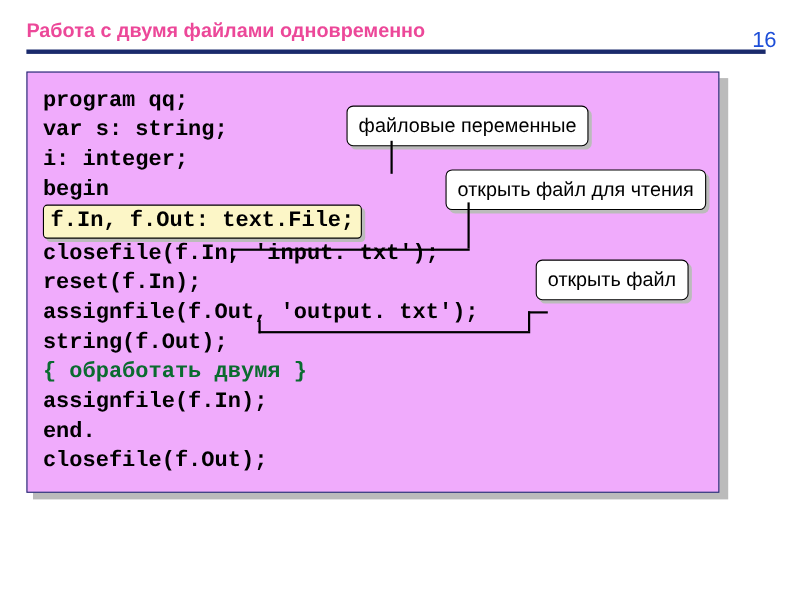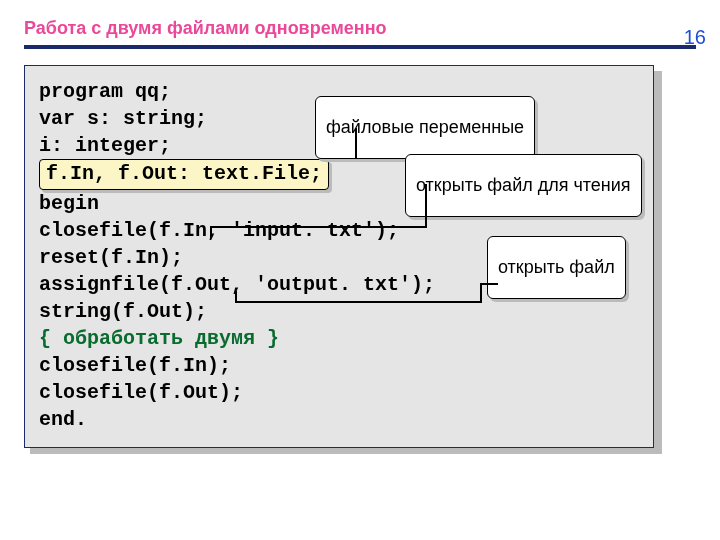--- a/index.html
+++ b/index.html
@@ -41,37 +41,37 @@
   .code-shadow {
     position: absolute;
     top: 6px;
     left: 6px;
     width: 100%;
     height: 100%;
     background: #bbb;
   }
   .code-box {
     position: relative;
-    background: #e5e5e5;
+    background: #f0abfc;
     border: 1.5px solid #1a2a6c;
     padding: 12px 14px 14px 14px;
     width: 600px;
     font-family: "Courier New", monospace;
     font-size: 20px;
     font-weight: bold;
     line-height: 1.35;
     color: #000;
   }
   .code-box .green { color: #0a6b2f; }
   .callout {
     position: absolute;
     background: #fff;
     border: 1.5px solid #000;
     border-radius: 6px;
-    padding: 20px 10px;
+    padding: 7px 10px;
     font-family: Arial, sans-serif;
     font-size: 18px;
     font-weight: normal;
     color: #000;
     text-align: left;
     box-shadow: 3px 3px 0 #bbb;
     line-height: 1.15;
   }
   .callout.c2 { white-space: nowrap; }
   .connector {
@@ -94,32 +94,32 @@
   <div class="pagenum">16</div>
   <h1 class="title">Работа с двумя файлами одновременно</h1>
   <hr class="rule">
 
   <div class="code-wrap">
     <div class="code-shadow"></div>
     <div class="code-box">
       <div>program qq;</div>
       <div>var s: string;</div>
       <div>    i: integer;</div>
+      <div>begin</div>
       <div><span>    </span><span class="inline-box">f.In, f.Out: text.File;</span></div>
-      <div>begin</div>
       <div>  closefile(f.In, 'input. txt');</div>
       <div>  reset(f.In);</div>
       <div>  assignfile(f.Out, 'output. txt');</div>
       <div>  string(f.Out);</div>
       <div> </div>
       <div><span>  </span><span class="green">{ обработать двумя }</span></div>
       <div> </div>
-      <div>  closefile(f.In);</div>
+      <div>  assignfile(f.In);</div>
+      <div>end.</div>
       <div>  closefile(f.Out);</div>
-      <div>end.</div>
 
       <div class="callout" style="top:30px; left:290px;">файловые переменные</div>
       <div class="connector" style="top:62px; left:330px; width:2px; height:30px;"></div>
 
       <div class="callout c2" style="top:88px; left:380px;">открыть файл для чтения</div>
       <div class="connector" style="top:118px; left:400px; width:2px; height:42px;"></div>
       <div class="connector" style="top:160px; left:185px; width:217px; height:2px;"></div>
       <div class="connector" style="top:160px; left:185px; width:2px; height:12px;"></div>
 
       <div class="callout" style="top:170px; left:462px;">

